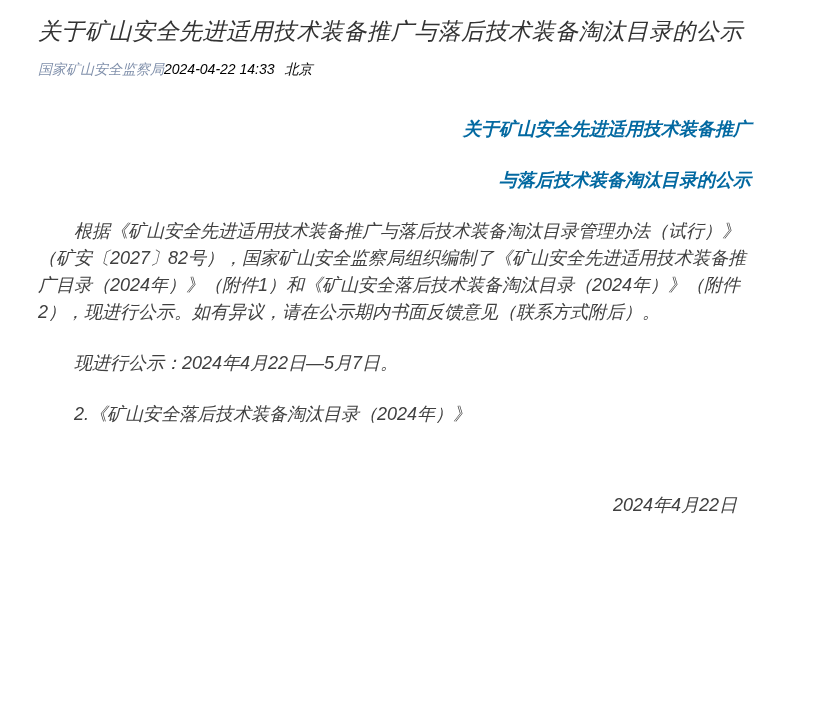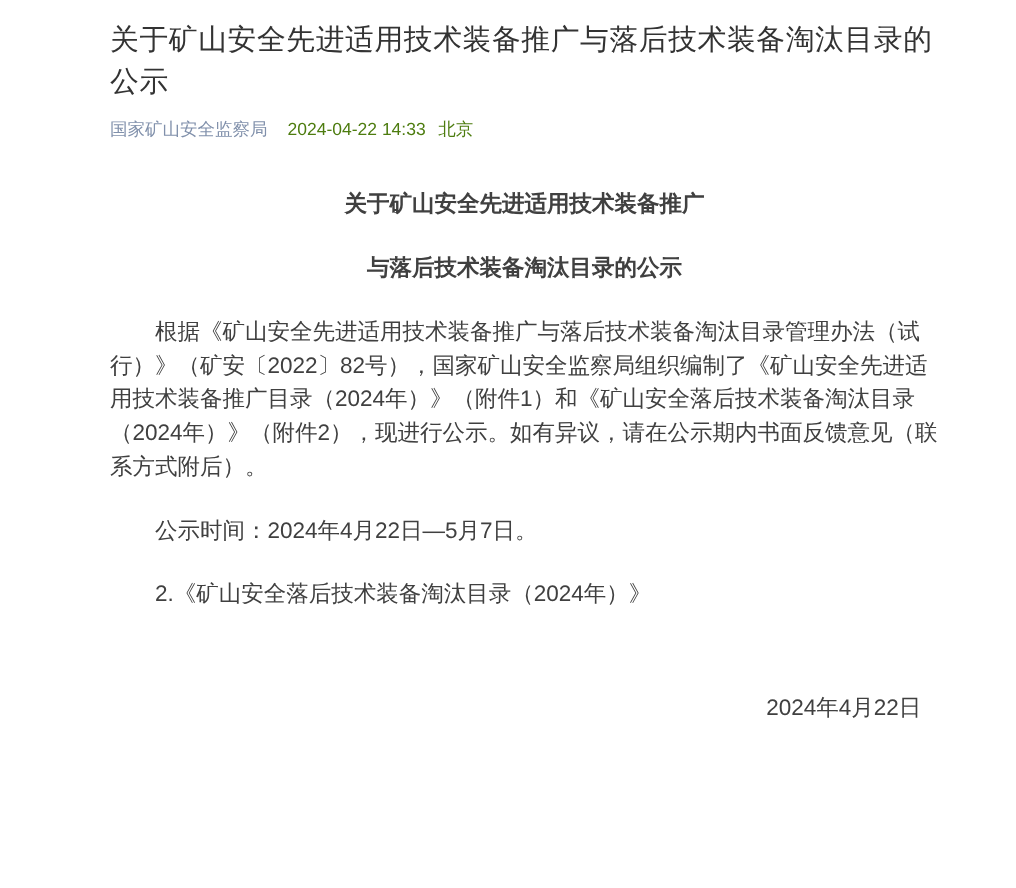--- a/index.html
+++ b/index.html
@@ -6,61 +6,61 @@
   html, body {
     width: 813px;
     height: 710px;
     background: #ffffff;
     overflow: hidden;
     font-family: "Liberation Sans", "DejaVu Sans", sans-serif;
   }
   .page {
     width: 813px;
     height: 710px;
-    padding: 14px 62px 0 88px;
+    padding: 14px 62px 0 38px;
     background: #ffffff;
+    font-style: italic;
   }
   .article-title {
     font-size: 23px;
     line-height: 34px;
     font-weight: 400;
     color: #333333;
     letter-spacing: 0.5px;
   }
   .byline {
     margin-top: 11px;
     font-size: 14px;
     line-height: 20px;
     white-space: nowrap;
   }
   .byline .source {
     color: #8090ab;
     text-decoration: none;
-    margin-right: 16px;
     cursor: pointer;
   }
   .byline .meta {
-    color: #4d7c0f;
+    color: #000000;
   }
   .byline .location {
     margin-left: 10px;
   }
   .article-body {
     margin-top: 37px;
     font-size: 18px;
     color: #404040;
   }
   .article-body p {
     line-height: 27px;
     margin: 0 0 24px 0;
   }
   .center-bold {
-    text-align: center;
+    text-align: right;
     font-weight: 700;
-    color: #404040;
+    color: #0369a1;
   }
   .indent {
     text-indent: 2em;
   }
   .date-line {
     text-align: right;
     padding-right: 14px;
     margin-top: 64px !important;
   }
 </style>
@@ -74,23 +74,23 @@
   <div class="byline">
     <a class="source">国家矿山安全监察局</a><span class="meta">2024-04-22 14:33</span><span class="meta location">北京</span>
   </div>
 
   <div class="article-body">
 
     <p class="center-bold">关于矿山安全先进适用技术装备推广</p>
 
     <p class="center-bold">与落后技术装备淘汰目录的公示</p>
 
-    <p class="indent">根据《矿山安全先进适用技术装备推广与落后技术装备淘汰目录管理办法（试行）》（矿安〔2022〕82号），国家矿山安全监察局组织编制了《矿山安全先进适用技术装备推广目录（2024年）》（附件1）和《矿山安全落后技术装备淘汰目录（2024年）》（附件2），现进行公示。如有异议，请在公示期内书面反馈意见（联系方式附后）。</p>
+    <p class="indent">根据《矿山安全先进适用技术装备推广与落后技术装备淘汰目录管理办法（试行）》（矿安〔2027〕82号），国家矿山安全监察局组织编制了《矿山安全先进适用技术装备推广目录（2024年）》（附件1）和《矿山安全落后技术装备淘汰目录（2024年）》（附件2），现进行公示。如有异议，请在公示期内书面反馈意见（联系方式附后）。</p>
 
-    <p class="indent">公示时间：2024年4月22日—5月7日。</p>
+    <p class="indent">现进行公示：2024年4月22日—5月7日。</p>
 
 
 
 
     <p class="indent">2.《矿山安全落后技术装备淘汰目录（2024年）》</p>
 
     <p class="date-line">2024年4月22日</p>
 
   </div>
 </div>

